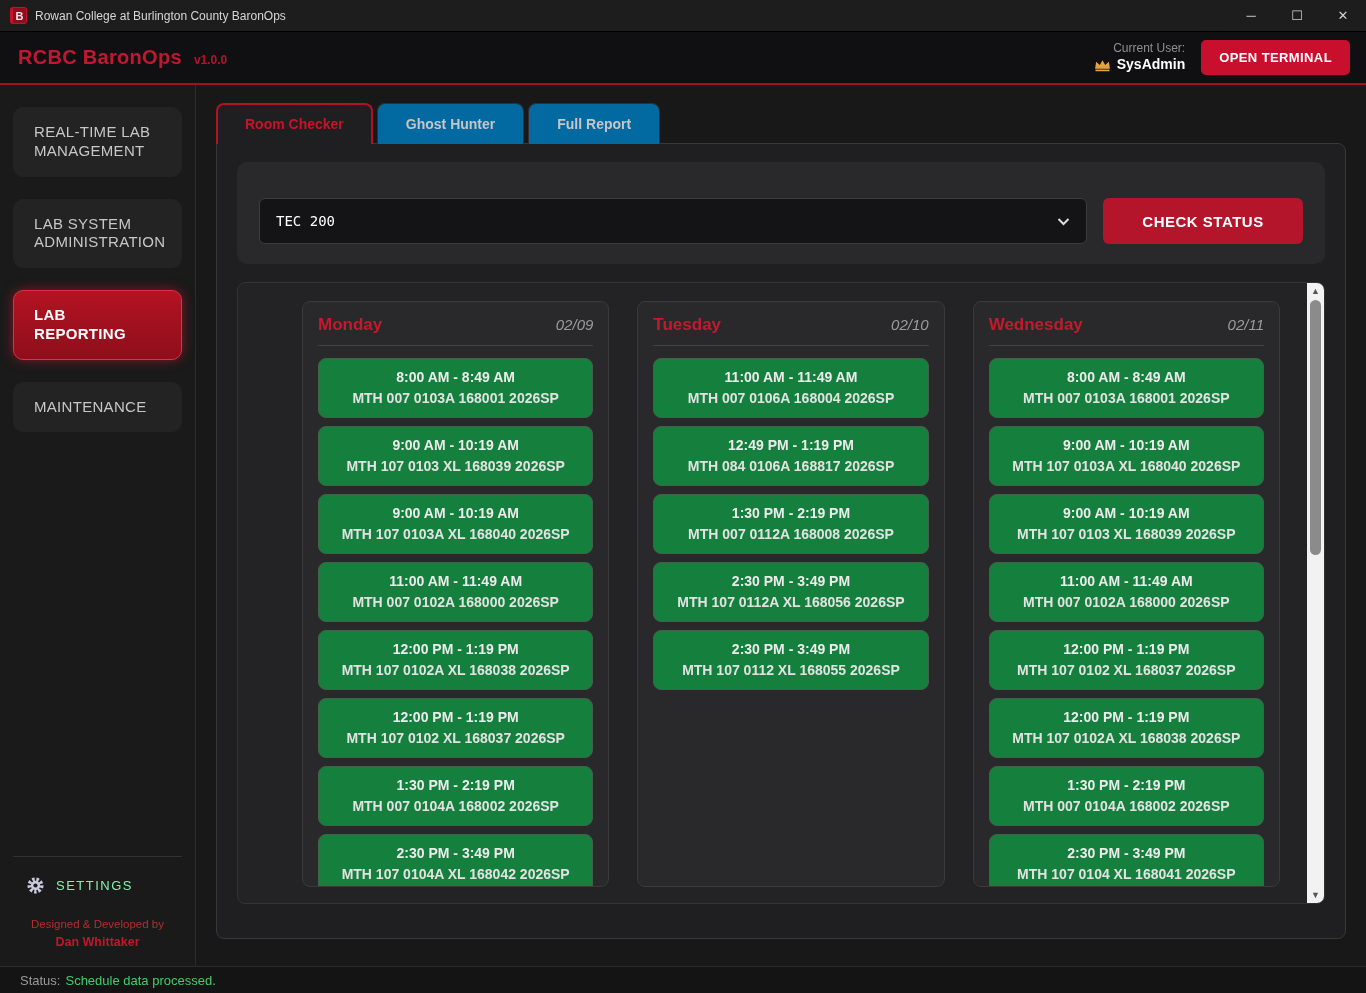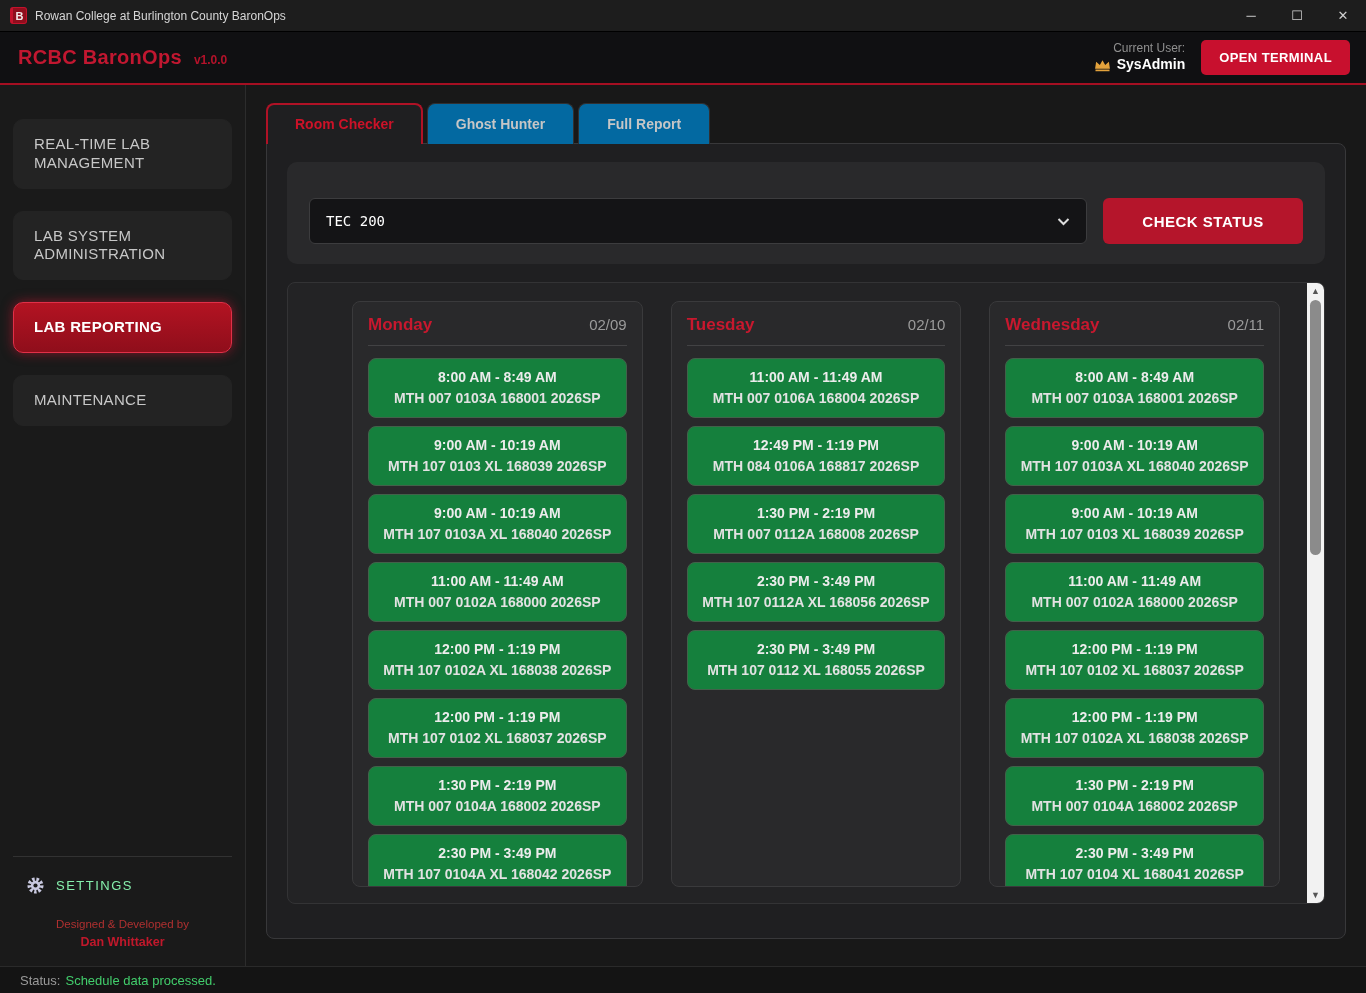--- a/index.html
+++ b/index.html
@@ -43,22 +43,22 @@
     background:#c8102e; color:#fff; border:none; border-radius:5px;
     font-family:inherit; font-size:13px; font-weight:bold; letter-spacing:.4px;
     padding:10px 18px; cursor:pointer;
   }
 
   
   .app-body { display:flex; height:881px; }
 
   
   .sidebar {
-    width:246px; background:#1a1a1a; border-right:1px solid #2c2c2c;
-    display:flex; flex-direction:column; padding:34px 13px 0 13px;justify-content:center;
+    width:196px; background:#1a1a1a; border-right:1px solid #2c2c2c;
+    display:flex; flex-direction:column; padding:22px 13px 0 13px;justify-content:center;
   }
   .nav-item {
     background:#232323; border:1px solid #232323; border-radius:10px;
     color:#c7c7c7; font-size:15px; letter-spacing:.3px; line-height:1.25;
     padding:15px 20px; margin-bottom:22px; cursor:pointer;
   }
   .nav-item.active {
     background:linear-gradient(180deg,#b31322,#8f0e1b);
     border:1px solid #e03048; color:#fff; font-weight:bold;
     box-shadow:0 0 12px rgba(220,20,50,.55);
@@ -130,21 +130,21 @@
   .schedule-columns { display:flex; gap:28px; height:100%;padding-left:44px; }
   .day-column {
     flex:1; background:#29292b; border:1px solid #3a3a3c; border-radius:8px;
     padding:13px 15px 0 15px; height:100%; overflow:hidden;
   }
   .day-header {
     display:flex; align-items:baseline; border-bottom:1px solid #424244;
     padding-bottom:10px; margin-bottom:12px;
   }
   .day-name { color:#c8182e; font-size:17px; font-weight:bold; }
-  .day-date { margin-left:auto; color:#9b9b9b; font-size:15px; }
+  .day-date { margin-left:auto; color:#9b9b9b; font-size:15px;font-style:italic; }
   .slot-card {
     background:#15803d; border:1px solid #42614a; border-radius:8px;
     padding:8px 2px; text-align:center; margin-bottom:8px; white-space:nowrap;
   }
   .slot-time { color:#ececec; font-size:14px; font-weight:bold; line-height:21px; }
   .slot-course { color:#e2e2e2; font-size:14px; font-weight:bold; line-height:21px; }
 
   
   .v-scrollbar {
     position:absolute; top:0; right:0; width:17px; height:100%;

